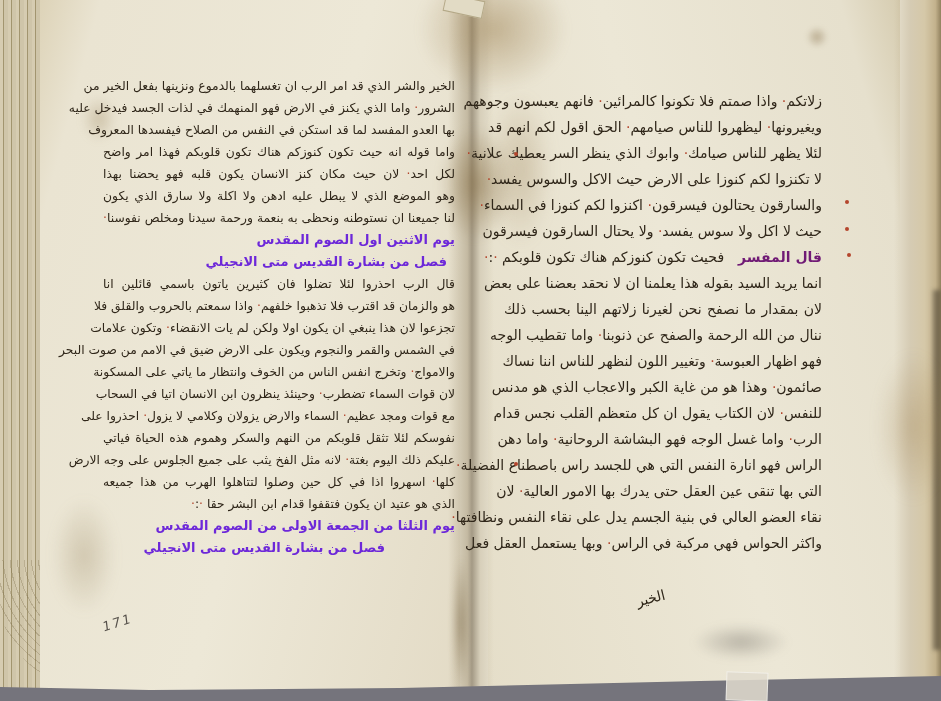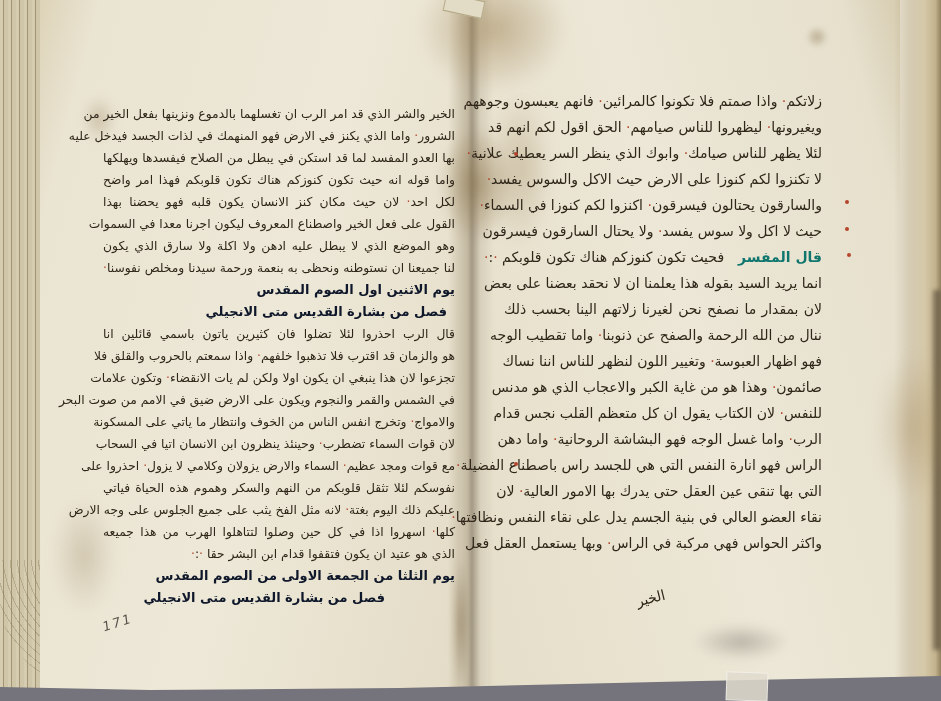--- a/index.html
+++ b/index.html
@@ -34,33 +34,33 @@
   .s7{left:52px;top:498px;width:64px;height:116px;background:radial-gradient(closest-side,rgba(140,120,80,.28),rgba(140,120,80,0));filter:blur(6px);}
   .s8{left:82px;top:96px;width:34px;height:46px;background:radial-gradient(closest-side,rgba(150,128,88,.35),rgba(150,128,88,0));filter:blur(4px);}
   .s9{left:806px;top:26px;width:22px;height:22px;background:radial-gradient(closest-side,rgba(125,100,60,.4),rgba(125,100,60,0));filter:blur(2px);}
   
   .tab-top{position:absolute;left:444px;top:-3px;width:38px;height:16px;background:#e2dbc5;
            border:1px solid rgba(150,135,95,.6);transform:rotate(12deg);}
   .tab-bottom{position:absolute;left:726px;top:672px;width:40px;height:27px;background:rgba(224,219,206,.85);
            border:1px solid rgba(255,255,255,.5);transform:rotate(2deg);}
   
   .textblock{position:absolute;direction:rtl;color:#2f2619;}
-  .left-text{left:103px;top:75px;width:352px;margin-top:28px;}
+  .left-text{left:103px;top:75px;width:352px;}
   .right-text{left:504px;top:88px;width:318px;}
   .ms-line{direction:rtl;unicode-bidi:plaintext;text-align:justify;text-align-last:justify;
            white-space:nowrap;overflow:visible;}
   .left-text .ms-line{height:22px;line-height:22px;font-size:12.3px;}
   .right-text .ms-line{height:26px;line-height:26px;font-size:14px;}
-  .rubric{color:#0f172a;text-align-last:right;font-weight:bold;}
+  .rubric{color:#6d28d9;text-align-last:right;font-weight:bold;}
   .left-text .rubric{font-size:13px;}
   .indent1{padding-right:8px;}
   .indent2{padding-right:70px;}
   .partial{text-align-last:right;}
   .ms-row{display:flex;direction:rtl;height:26px;line-height:26px;gap:14px;}
-  .inline-rubric{color:#0f766e;font-weight:bold;font-size:14px;white-space:nowrap;}
+  .inline-rubric{color:#701a75;font-weight:bold;font-size:14px;white-space:nowrap;}
   .ms-row .ms-line{flex:1;}
   .rd{color:#b4452c;}
   .catchword{position:absolute;left:636px;top:590px;color:#2f2619;font-size:14px;
              transform:rotate(-14deg);direction:rtl;}
   .folio{position:absolute;left:102px;top:615px;color:#55504a;font-size:13px;font-style:italic;
          transform:rotate(-18deg);letter-spacing:2px;}
   .red-dot{position:absolute;width:4px;height:4px;border-radius:50%;background:#b4452c;}
 </style>
 </head>
 <body>
@@ -81,24 +81,23 @@
     <div class="stain s4"></div>
     <div class="stain s5"></div>
     <div class="stain s6"></div>
     <div class="stain s7"></div>
     <div class="stain s8"></div>
     <div class="stain s9"></div>
 
     <div class="textblock left-text">
       <div class="ms-line">الخير والشر الذي قد امر الرب ان تغسلهما بالدموع ونزينها بفعل الخير من</div>
       <div class="ms-line">الشرور<span class="rd">·</span> واما الذي يكنز في الارض فهو المنهمك في لذات الجسد فيدخل عليه</div>
-      <div class="ms-line">بها العدو المفسد لما قد استكن في يبطل من الصلاح فيفسدها ويهلكها</div>
+      <div class="ms-line">بها العدو المفسد لما قد استكن في النفس من الصلاح فيفسدها المعروف</div>
       <div class="ms-line">واما قوله انه حيث تكون كنوزكم هناك تكون قلوبكم فهذا امر واضح</div>
       <div class="ms-line">لكل احد<span class="rd">·</span> لان حيث مكان كنز الانسان يكون قلبه فهو يحضنا بهذا</div>
-      <div class="ms-line">القول على فعل الخير واصطناع المعروف ليكون اجرنا معدا في السموات</div>
       <div class="ms-line">وهو الموضع الذي لا يبطل عليه ادهن ولا اكلة ولا سارق الذي يكون</div>
       <div class="ms-line">لنا جميعنا ان نستوطنه ونحظى به بنعمة ورحمة سيدنا ومخلص نفوسنا<span class="rd">·</span></div>
       <div class="ms-line rubric">يوم الاثنين اول الصوم المقدس</div>
       <div class="ms-line rubric indent1">فصل من بشارة القديس متى الانجيلي</div>
       <div class="ms-line">قال الرب احذروا لئلا تضلوا فان كثيرين ياتون باسمي قائلين انا</div>
       <div class="ms-line">هو والزمان قد اقترب فلا تذهبوا خلفهم<span class="rd">·</span> واذا سمعتم بالحروب والقلق فلا</div>
       <div class="ms-line">تجزعوا لان هذا ينبغي ان يكون اولا ولكن لم يات الانقضاء<span class="rd">·</span> وتكون علامات</div>
       <div class="ms-line">في الشمس والقمر والنجوم ويكون على الارض ضيق في الامم من صوت البحر</div>
       <div class="ms-line">والامواج<span class="rd">·</span> وتخرج انفس الناس من الخوف وانتظار ما ياتي على المسكونة</div>
       <div class="ms-line">لان قوات السماء تضطرب<span class="rd">·</span> وحينئذ ينظرون ابن الانسان اتيا في السحاب</div>

